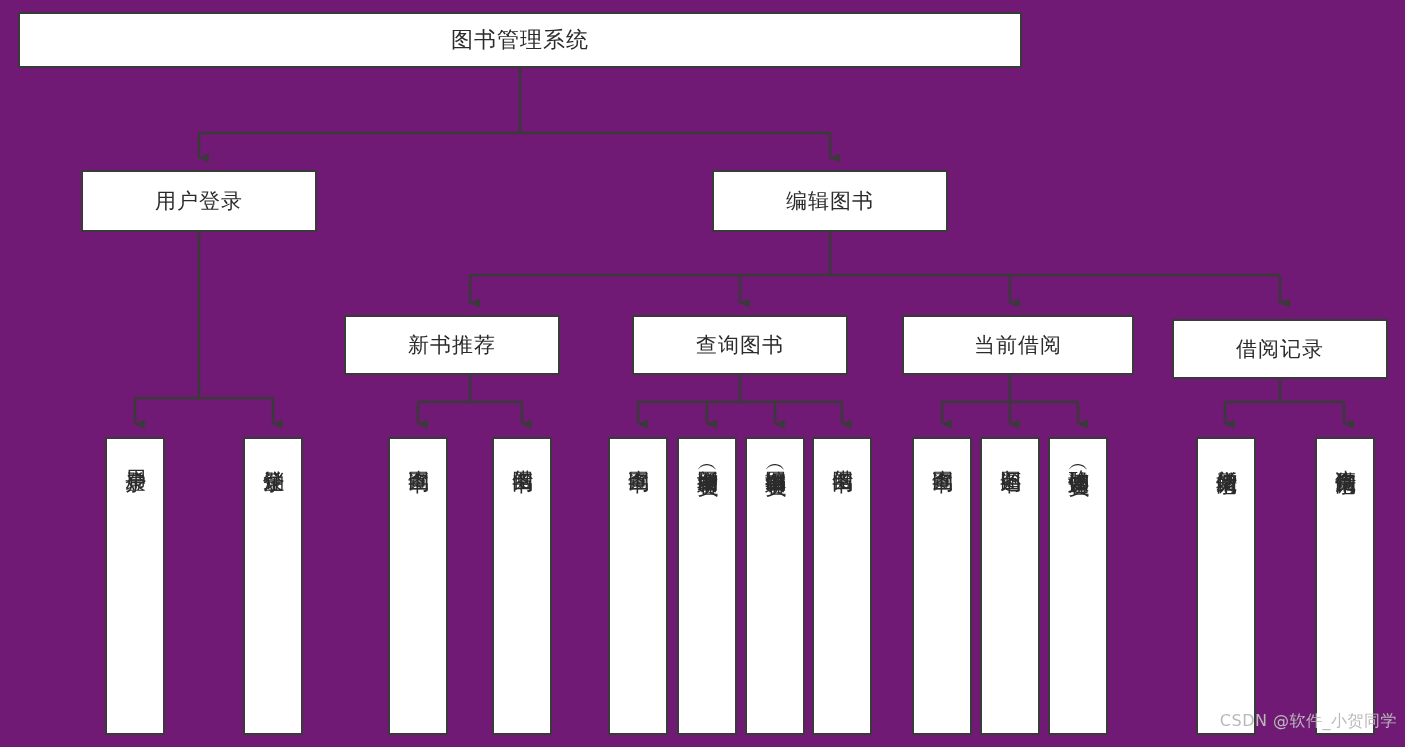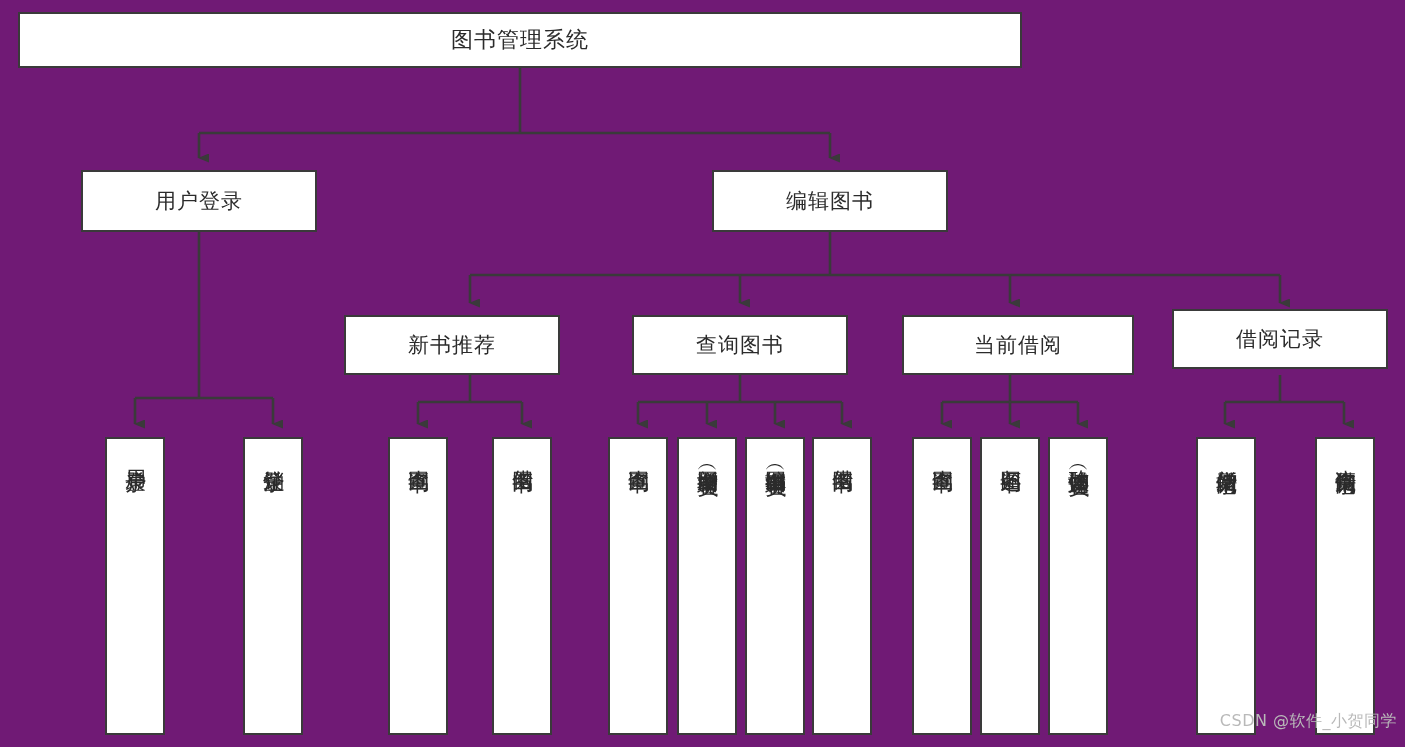--- a/index.html
+++ b/index.html
@@ -133,21 +133,21 @@
 
   <div class="node horiz" style="left:344px; top:315px; width:216px; height:60px;">
     <span>新书推荐</span>
   </div>
   <div class="node horiz" style="left:632px; top:315px; width:216px; height:60px;">
     <span>查询图书</span>
   </div>
   <div class="node horiz" style="left:902px; top:315px; width:232px; height:60px;">
     <span>当前借阅</span>
   </div>
-  <div class="node horiz" style="left:1172px; top:309px; width:216px; height:60px;">
+  <div class="node horiz" style="left:1172px; top:319px; width:216px; height:60px;">
     <span>借阅记录</span>
   </div>
 
   <div class="node vert" style="left:105px; top:437px; width:60px; height:298px;">
     <span class="vlabel">用户登录</span>
   </div>
   <div class="node vert" style="left:243px; top:437px; width:60px; height:298px;">
     <span class="vlabel">注销登录</span>
   </div>
 

